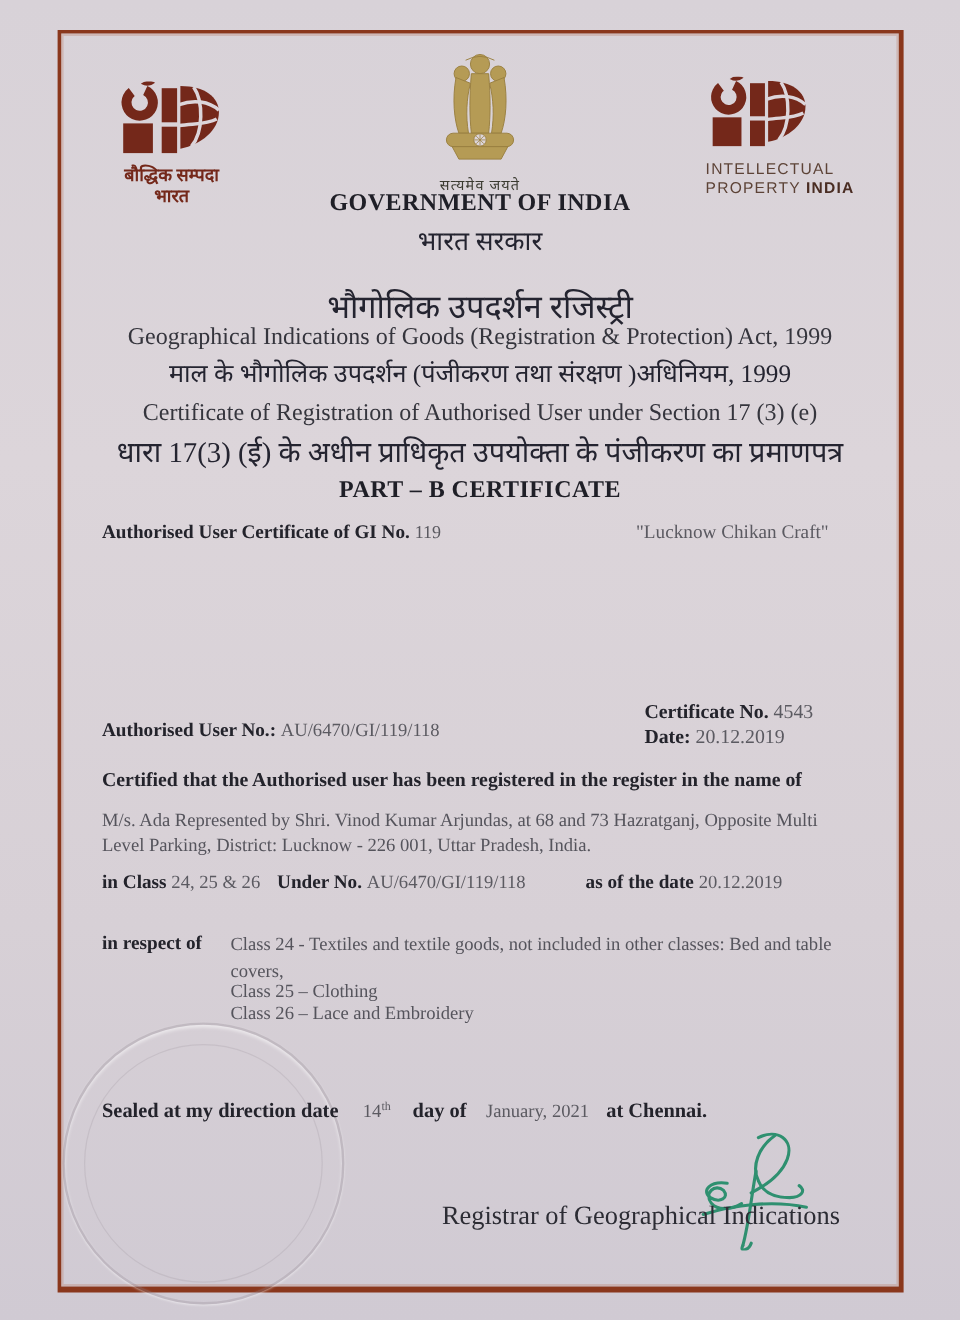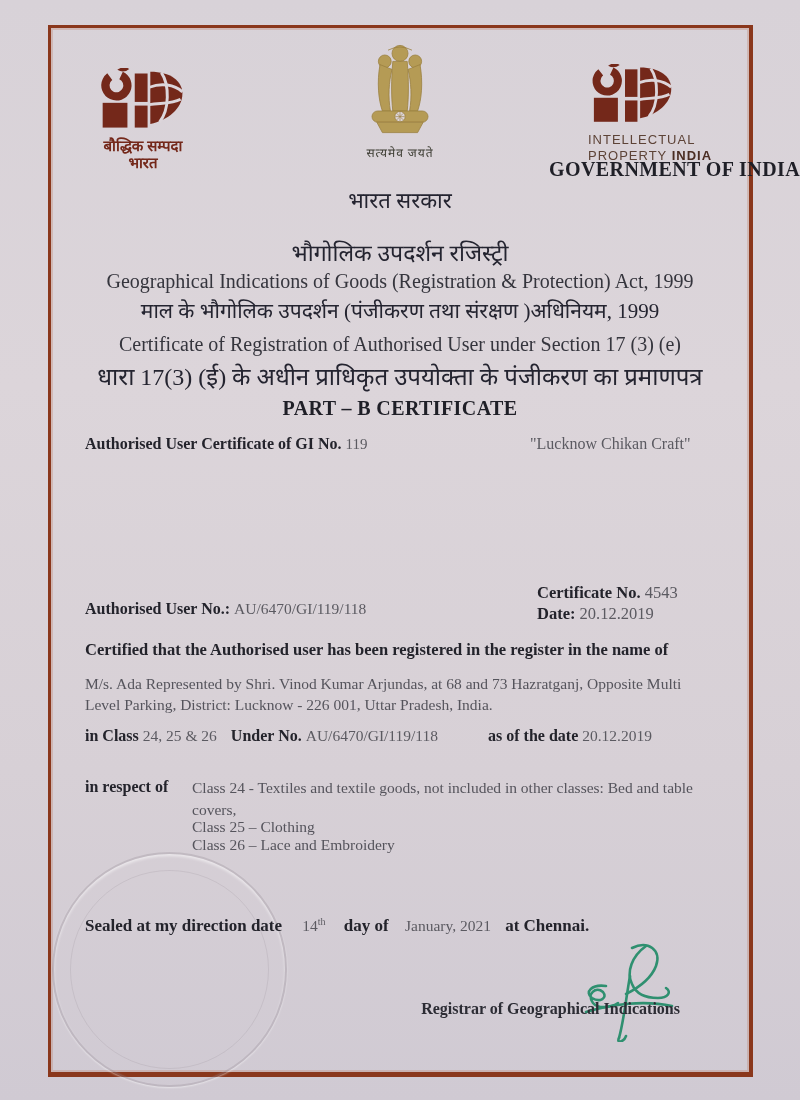--- a/index.html
+++ b/index.html
@@ -122,23 +122,23 @@
     </span>
     <div class="ip-caption">
       <div>INTELLECTUAL</div>
       <div>
         <span>PROPERTY</span>
         <b>INDIA</b>
       </div>
     </div>
   </div>
 
-  <div class="abs center hdr-en" style="top:158px;text-align:right;">GOVERNMENT OF INDIA</div>
+  <div class="abs center hdr-en" style="top:158px;">GOVERNMENT OF INDIA</div>
   <div class="abs center hdr-hi" style="top:184px;">भारत सरकार</div>
-  <div class="abs center hdr-hi" style="top:236px; font-size:23px;">भौगोलिक उपदर्शन रजिस्ट्री</div>
+  <div class="abs center hdr-hi" style="top:236px; font-size:27px;">भौगोलिक उपदर्शन रजिस्ट्री</div>
 
   <div class="abs center line-en" style="top:270px;">Geographical Indications of Goods (Registration &amp; Protection) Act, 1999</div>
   <div class="abs center hdr-hi" style="top:296px; font-size:21px;">माल के भौगोलिक उपदर्शन (पंजीकरण तथा संरक्षण )अधिनियम, 1999</div>
 
   <div class="abs center line-en" style="top:333px;">Certificate of Registration of Authorised User under Section 17 (3) (e)</div>
   <div class="abs center hdr-hi" style="top:359px; font-size:24px;">धारा 17(3) (ई) के अधीन प्राधिकृत उपयोक्ता के पंजीकरण का प्रमाणपत्र</div>
 
   <div class="abs center hdr-en" style="top:397px;">PART – B CERTIFICATE</div>
 
   <div class="abs" style="left:85px; top:435px; font-size:16px;">
@@ -200,15 +200,15 @@
         <path d="M60 8 C 76 0 90 10 84 26 C 79 39 66 48 54 54"></path>
         <path d="M74 6 C 60 16 54 32 60 44 C 64 54 74 58 86 58 C 96 58 100 52 94 48"></path>
         <path d="M34 46 C 20 44 12 52 20 58 C 28 63 36 58 31 52 C 24 46 14 54 21 63 C 26 69 38 68 46 63"></path>
         <path d="M14 72 C 40 64 72 60 100 66"></path>
         <path d="M58 36 C 54 58 52 80 47 98"></path>
         <path d="M47 98 C 44 104 52 102 54 96"></path>
       </g>
     </svg>
   </div>
 
-  <div class="abs" style="right:120px; top:1000px; font-size:16px; color:#2c2c34;font-weight:bold;">Registrar of Geographical Indications</div>
+  <div class="abs" style="right:100px; top:1000px; font-size:22px; color:#2c2c34;">Registrar of Geographical Indications</div>
 
 </div>
 
 </body></html>

